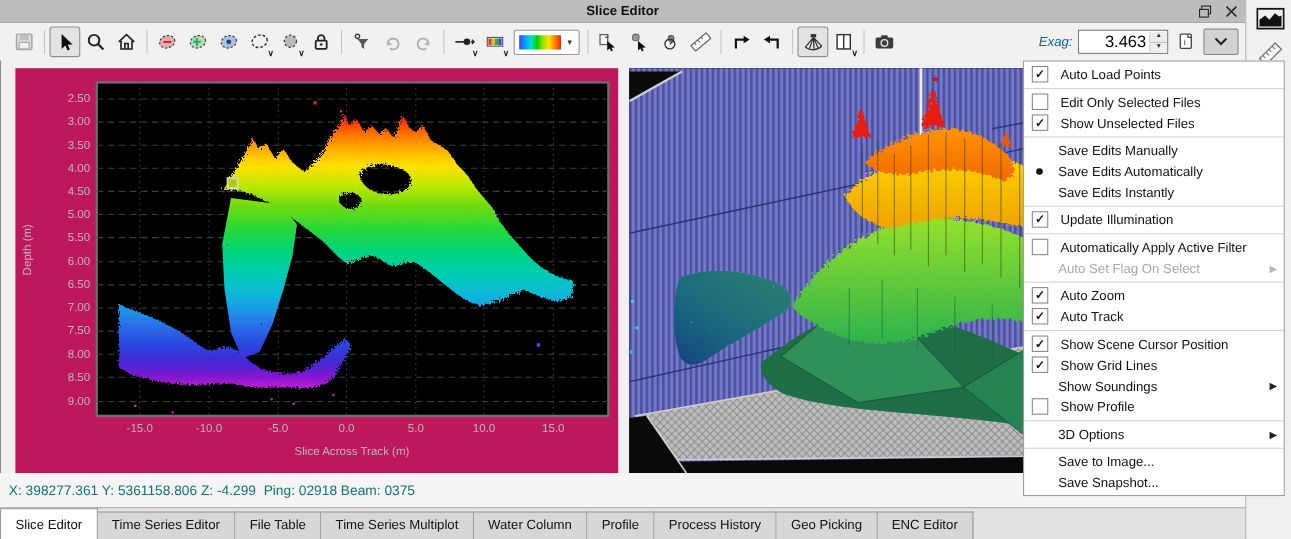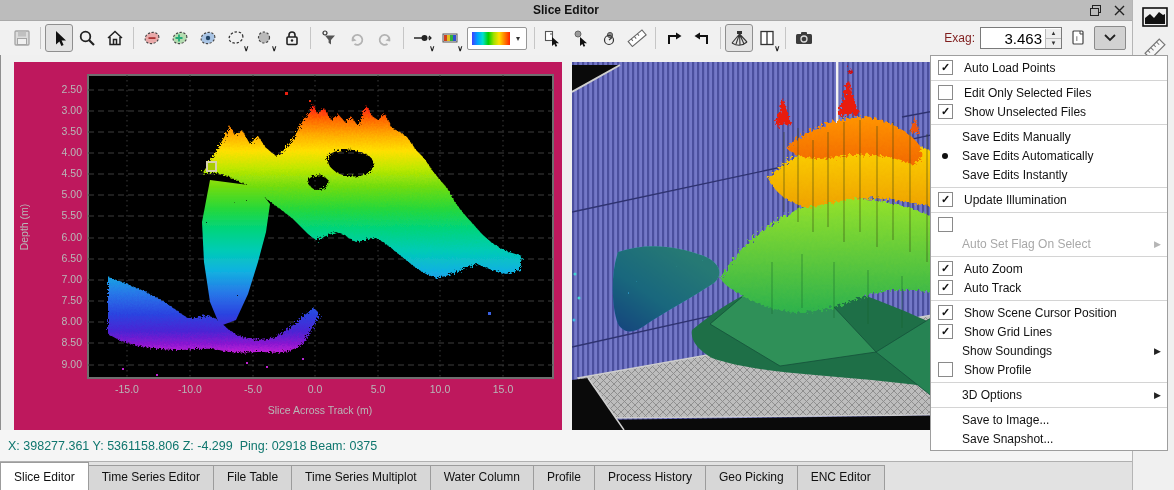--- a/index.html
+++ b/index.html
@@ -23,21 +23,21 @@
        border:1px solid transparent;border-radius:3px;position:relative;flex:0 0 auto;}
   .tbi.pressed{background:#e3e3e3;border-color:#8f8f8f;}
   .tsep{width:1px;height:22px;background:#c6c6c6;margin:0 4px;flex:0 0 auto;}
   .chv{position:absolute;right:0px;bottom:-2px;font-size:8px;color:#222;font-weight:bold;line-height:8px;}
   .combo{width:58px;height:21px;border:1px solid #979797;border-radius:2px;background:#fff;
          display:flex;align-items:center;margin:0 3px;flex:0 0 auto;}
   .combo .grad{width:38px;height:13px;margin-left:4px;
         background:linear-gradient(90deg,#4040ff,#00a0ff,#00e0d0,#00d000,#a0e000,#ffe000,#ff8000,#ff2000);}
   .combo .arr{margin-left:6px;font-size:8px;color:#333;}
   .tb-right{position:absolute;right:6px;top:0;height:34px;display:flex;align-items:center;gap:5px;}
-  .exlabel{font-size:12px;color:#7f1d1d;}
+  .exlabel{font-size:12px;color:#0369a1;font-style:italic;}
   .spin{display:flex;align-items:center;border:1px solid #7a7a7a;background:#fff;height:20px;}
   .spin input{width:58px;height:18px;border:0;outline:none;text-align:right;font-size:15px;
               font-family:"Liberation Sans",sans-serif;padding:0 3px;}
   .spin .btns{display:flex;flex-direction:column;border-left:1px solid #bbb;}
   .spin .btns div{width:15px;height:9px;font-size:6px;line-height:9px;text-align:center;
                   color:#333;background:#eee;}
   .spin .btns div + div{border-top:1px solid #bbb;}
   .flatbtn{width:22px;height:22px;display:flex;align-items:center;justify-content:center;}
   .ddbtn{width:30px;height:22px;background:#d2d2d2;border:1px solid #8b8b8b;border-radius:2px;
          display:flex;align-items:center;justify-content:center;font-size:10px;font-weight:bold;color:#222;}
@@ -526,20 +526,21 @@
         <span>Save Edits Instantly</span>
       </div>
     <div class="msep"></div>
     <div class="mi checked">
         <span class="box"></span>
         <span>Update Illumination</span>
       </div>
     <div class="msep"></div>
     <div class="mi">
         <span class="box"></span>
+        <span>Automatically Apply Active Filter</span>
       </div>
     <div class="mi disabled">
         <span class="nobox"></span>
         <span>Auto Set Flag On Select</span>
         <span class="sub">▶</span>
       </div>
     <div class="msep"></div>
     <div class="mi checked">
         <span class="box"></span>
         <span>Auto Zoom</span>

